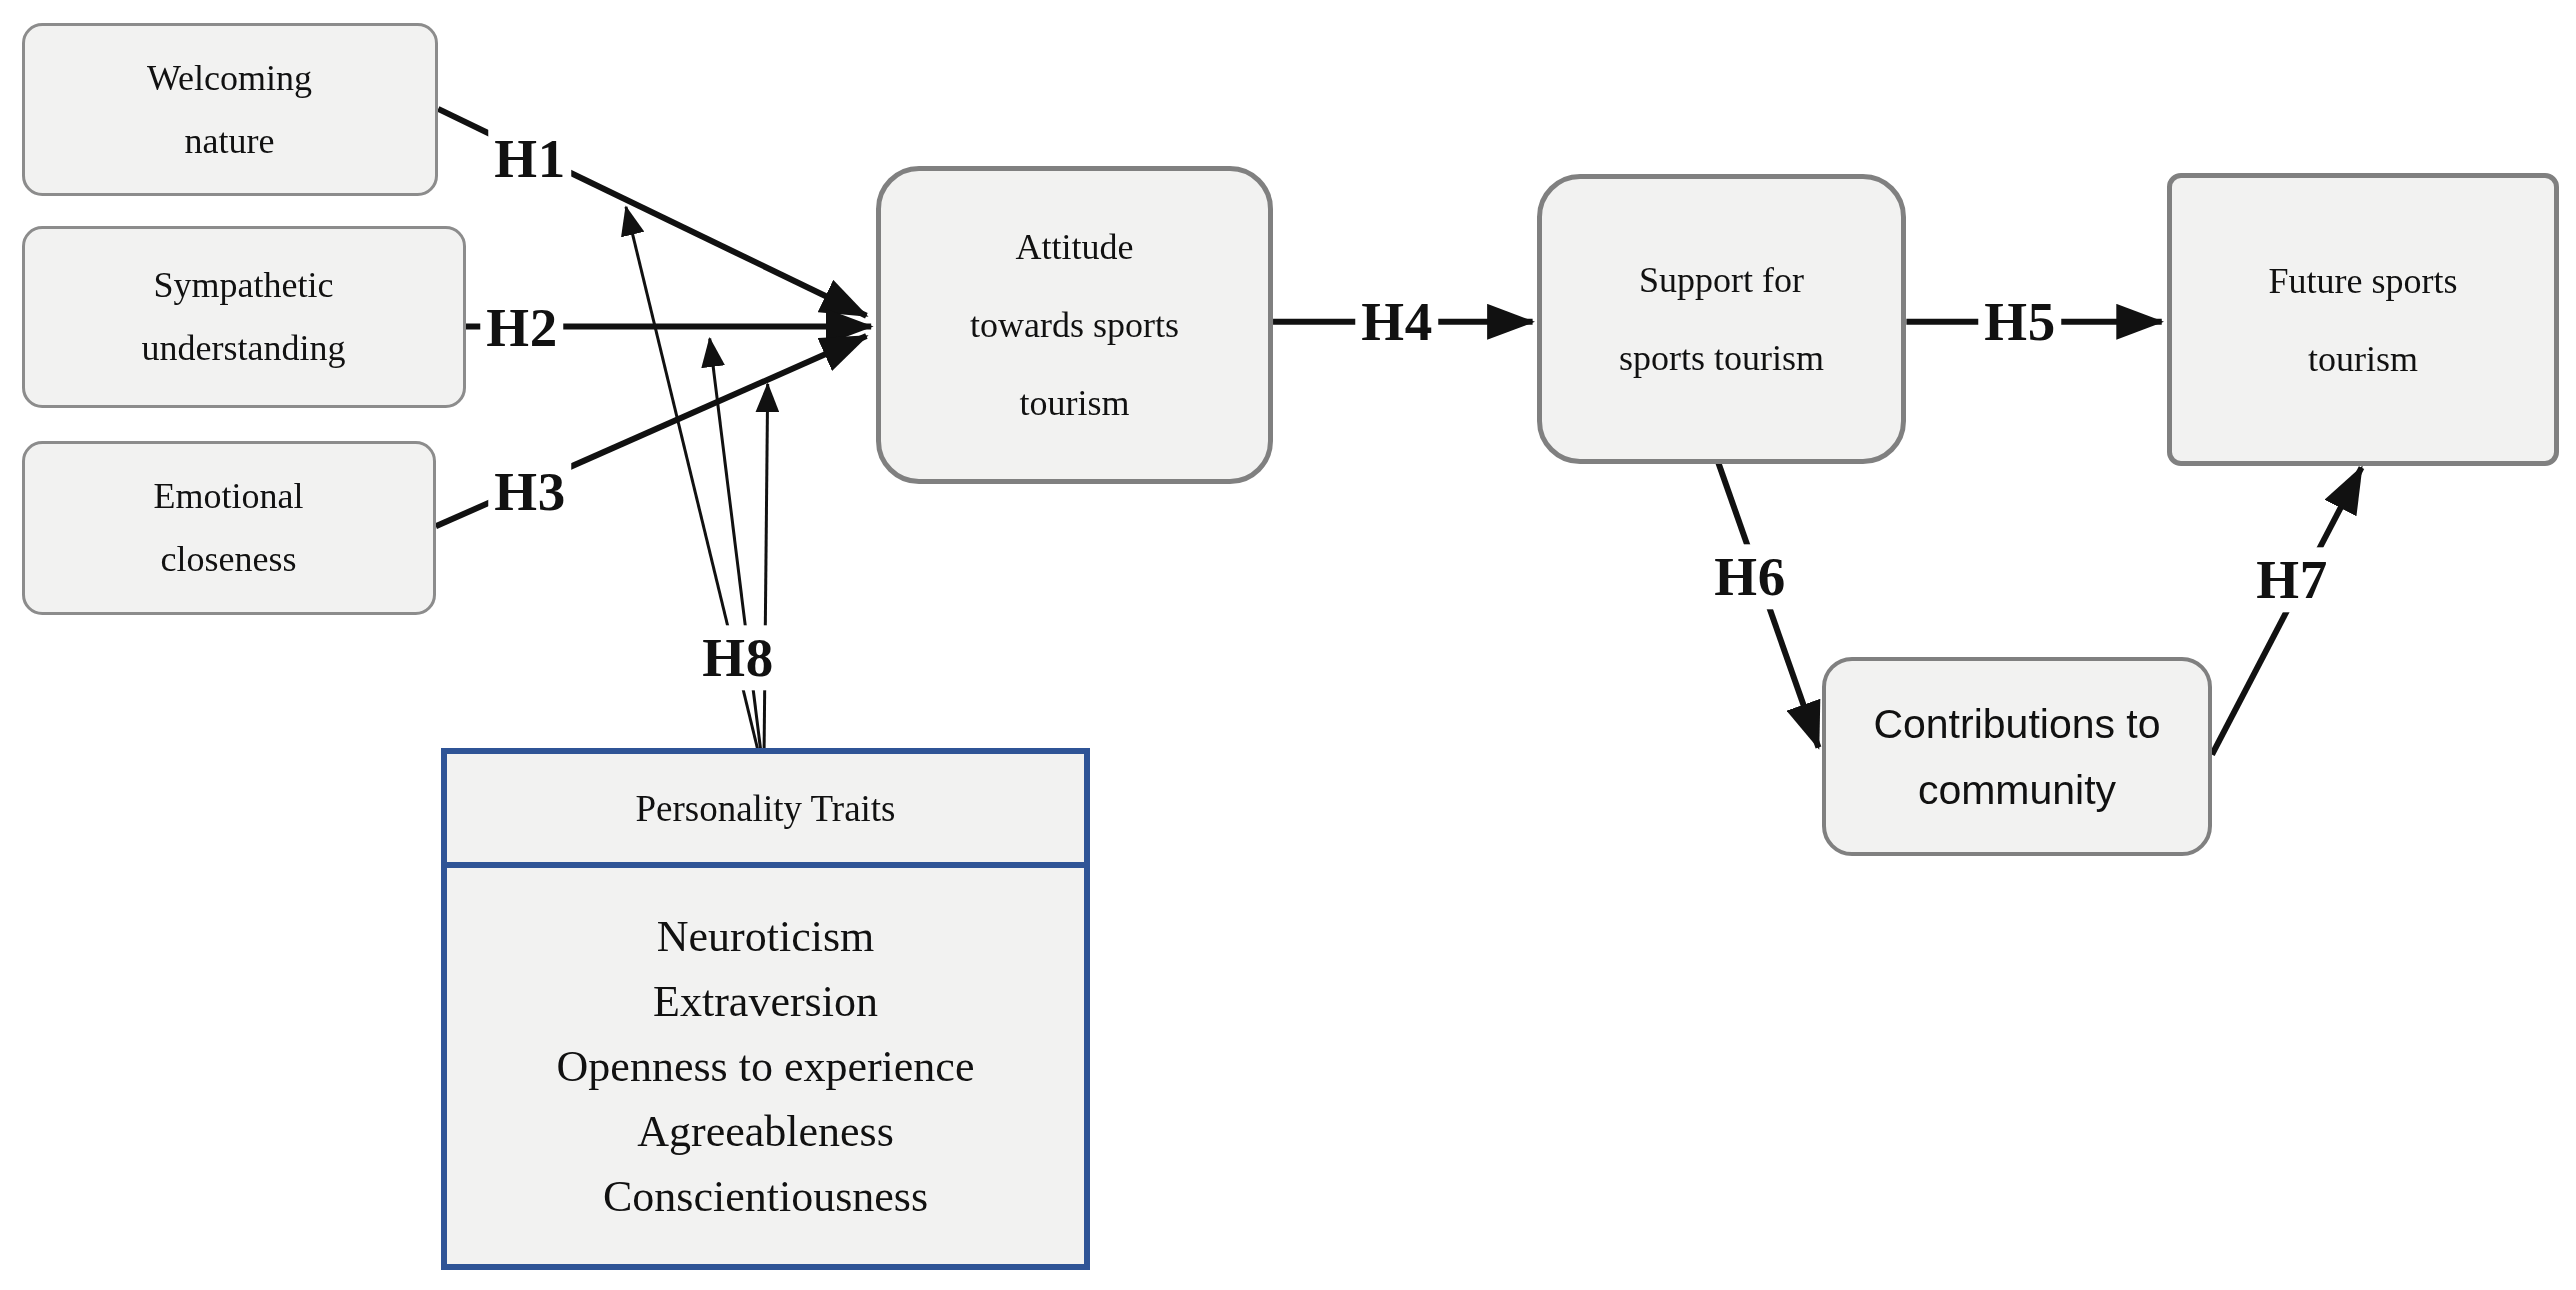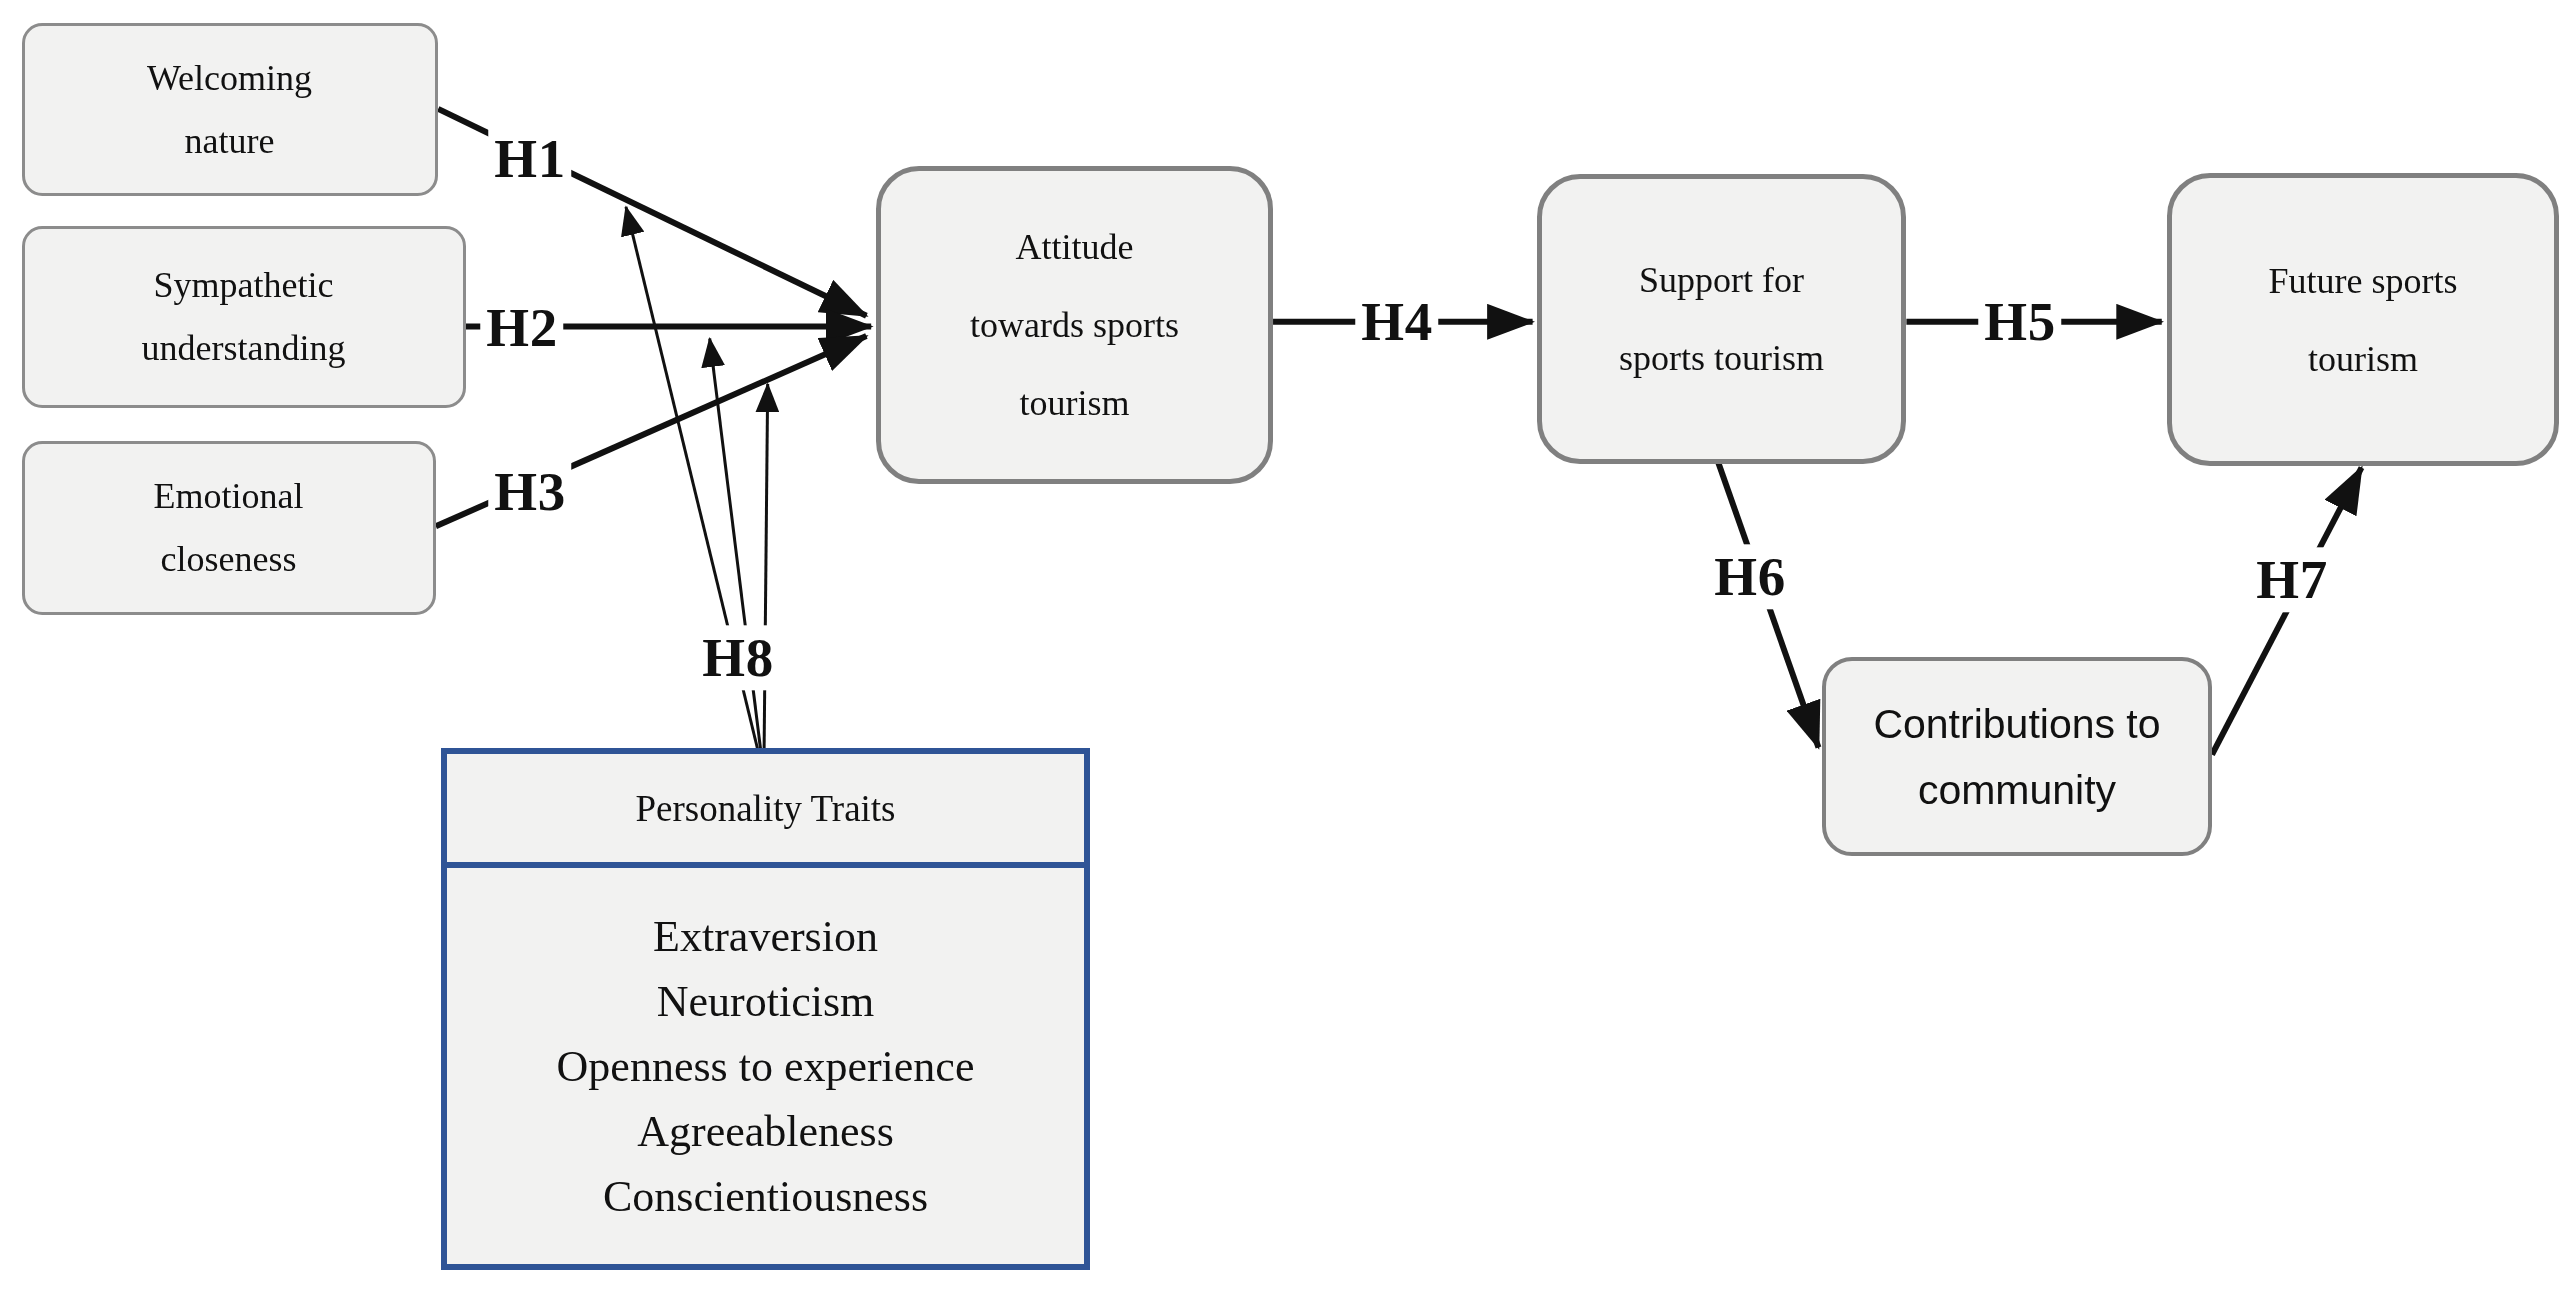--- a/index.html
+++ b/index.html
@@ -42,21 +42,21 @@
     border-radius:30px;
     font-family:"Liberation Sans","DejaVu Sans",sans-serif;
     font-size:41px;
     line-height:66px;
   }
   #node-welcoming{left:21.5px;top:23px;width:416px;height:173px;}
   #node-sympathetic{left:21.5px;top:226px;width:444px;height:182px;}
   #node-emotional{left:21.5px;top:441px;width:414px;height:174px;}
   #node-attitude{left:876px;top:166px;width:397px;height:318px;}
   #node-support{left:1537px;top:174px;width:369px;height:290px;}
-  #node-future{left:2167px;top:173px;width:392px;height:293px;}
+  #node-future{left:2167px;top:173px;width:392px;height:293px;border-radius:14px;}
   #node-contributions{left:1822px;top:657px;width:390px;height:199px;}
 
   #node-personality{
     position:absolute;
     z-index:2;
     left:441px;top:748px;width:649px;height:522px;
     background:#f2f2f1;
     border:6px solid #2f5496;
     box-sizing:border-box;
     display:flex;
@@ -158,22 +158,22 @@
   </div>
 
   <div class="node small-sans" id="node-contributions">
     <div>Contributions to</div>
     <div>community</div>
   </div>
 
   <div id="node-personality">
     <div class="personality-header">Personality Traits</div>
     <div class="personality-list">
+      <div>Neuroticism</div>
       <div>Extraversion</div>
-      <div>Neuroticism</div>
       <div>Openness to experience</div>
       <div>Agreeableness</div>
       <div>Conscientiousness</div>
     </div>
   </div>
 
   <div class="hlabel" id="label-h1">H1</div>
   <div class="hlabel" id="label-h2">H2</div>
   <div class="hlabel" id="label-h3">H3</div>
   <div class="hlabel" id="label-h4">H4</div>

